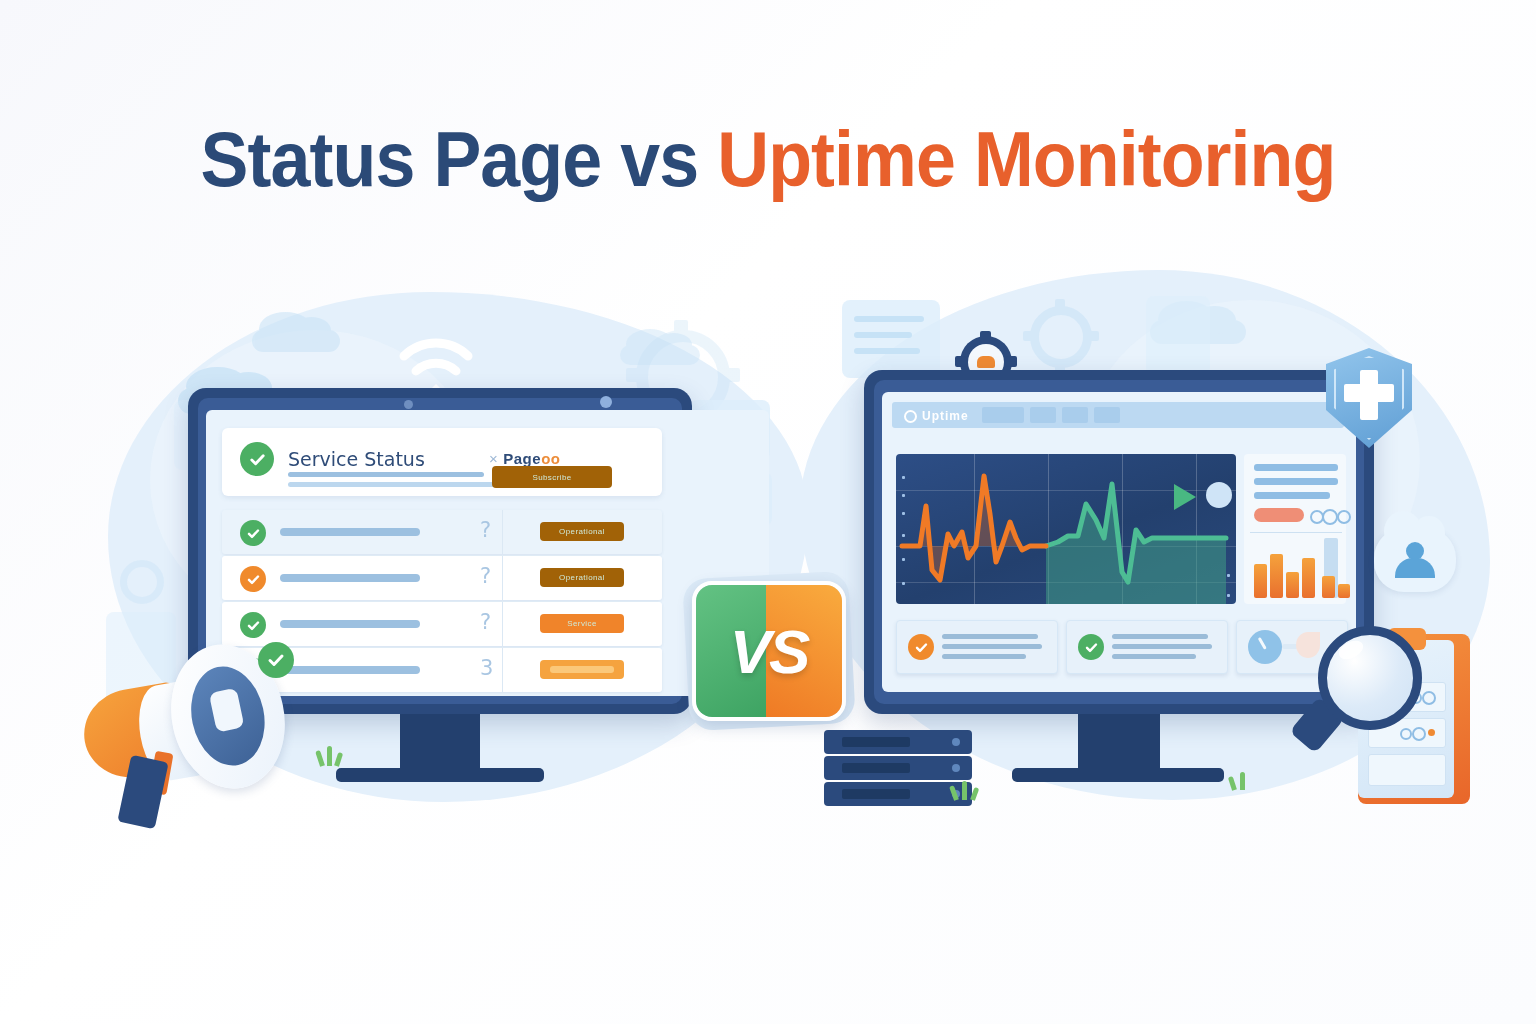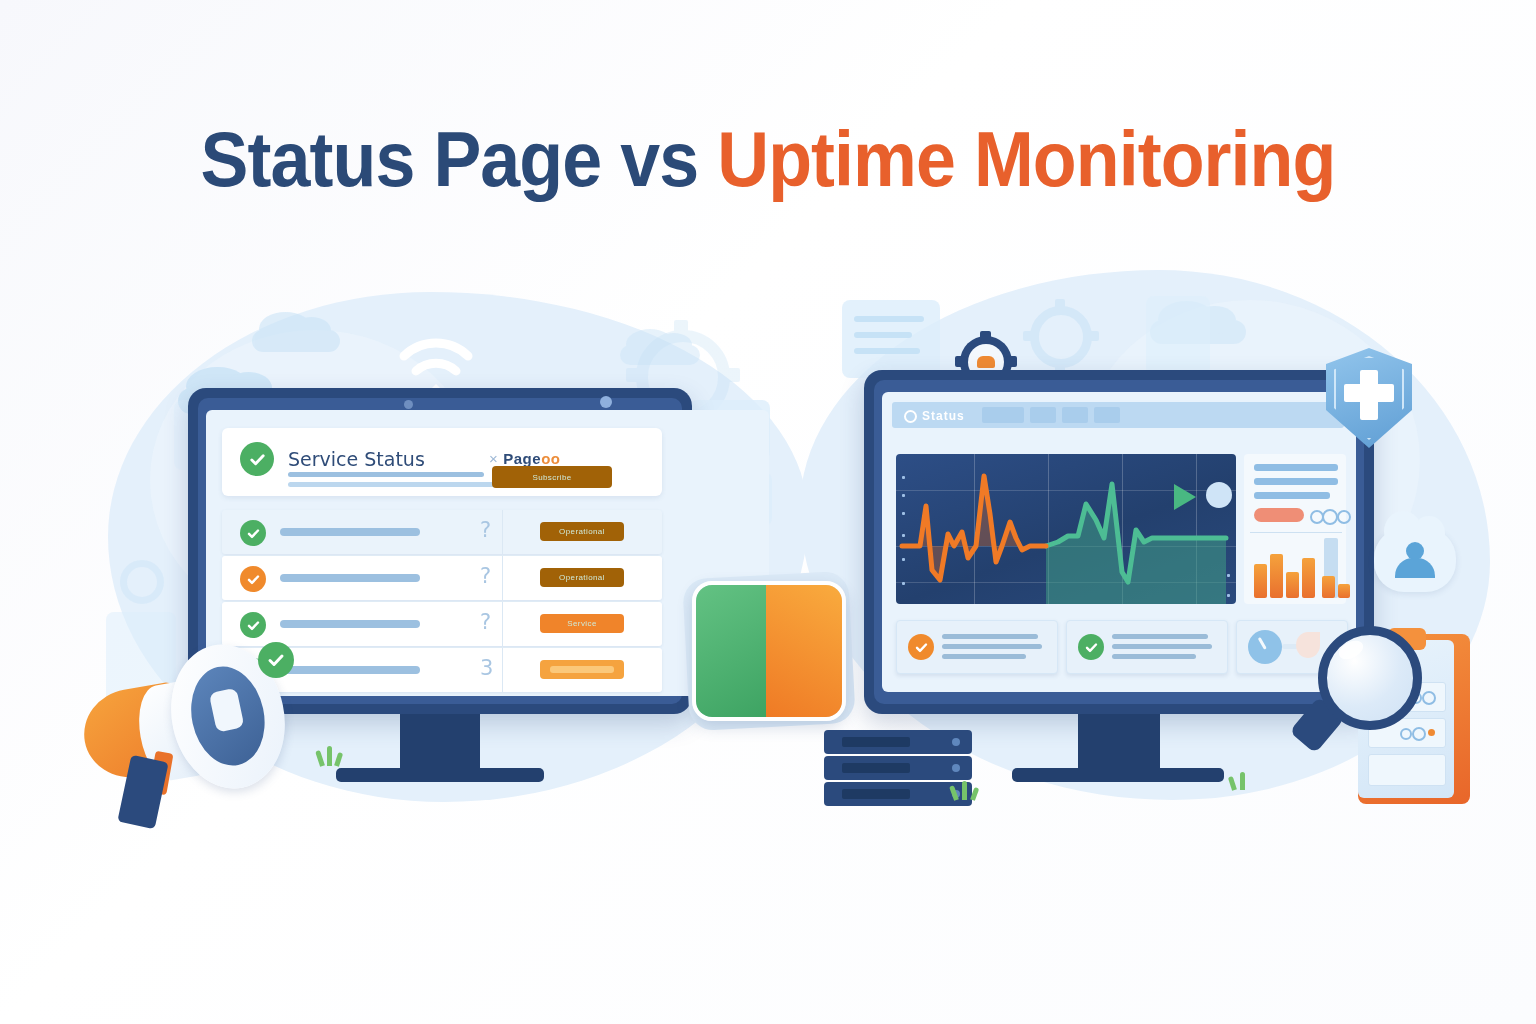--- a/index.html
+++ b/index.html
@@ -350,20 +350,21 @@
     <span style="left:0;bottom:0;height:16px;transform:rotate(-18deg);"></span>
     <span style="left:7px;bottom:0;height:20px;"></span>
     <span style="left:14px;bottom:0;height:14px;transform:rotate(18deg);"></span>
   </div>
 
   <div class="vs-wrap">
     <div class="vs-shadow"></div>
     <div class="vs-card">
       <div class="vs-green"></div>
       <div class="vs-orange"></div>
+      <div class="vs-text">VS</div>
     </div>
   </div>
 
   <div class="monitor">
     <div class="gbadge">
       <div class="gbadge-o"></div>
       <div class="gbadge-t" style="left:20px;top:-5px;"></div>
       <div class="gbadge-t" style="left:20px;bottom:-5px;"></div>
       <div class="gbadge-t" style="top:20px;left:-5px;"></div>
       <div class="gbadge-t" style="top:20px;right:-5px;"></div>
@@ -371,21 +372,21 @@
           <i></i>
         </div>
     </div>
 
     <div class="bezel" style="left:864px;top:370px;width:510px;height:344px;"></div>
     <div class="bezel-in" style="left:874px;top:380px;width:490px;height:324px;"></div>
     <div class="screen" style="left:882px;top:392px;width:474px;height:300px;">
 
       <div class="um-top" style="left:10px;top:10px;width:452px;height:26px;"></div>
       <div class="um-dot" style="left:22px;top:18px;"></div>
-      <div class="um-title" style="left:40px;top:17px;">Status</div>
+      <div class="um-title" style="left:40px;top:17px;">Uptime</div>
       <div class="um-tab" style="left:100px;top:15px;width:42px;height:16px;"></div>
       <div class="um-tab" style="left:148px;top:15px;width:26px;height:16px;"></div>
       <div class="um-tab" style="left:180px;top:15px;width:26px;height:16px;"></div>
       <div class="um-tab" style="left:212px;top:15px;width:26px;height:16px;"></div>
 
       <div class="chart" style="left:14px;top:62px;width:340px;height:150px;">
         <div class="gridv" style="left:78px;"></div>
         <div class="gridv" style="left:152px;"></div>
         <div class="gridv" style="left:226px;"></div>
         <div class="gridv" style="left:300px;"></div>

